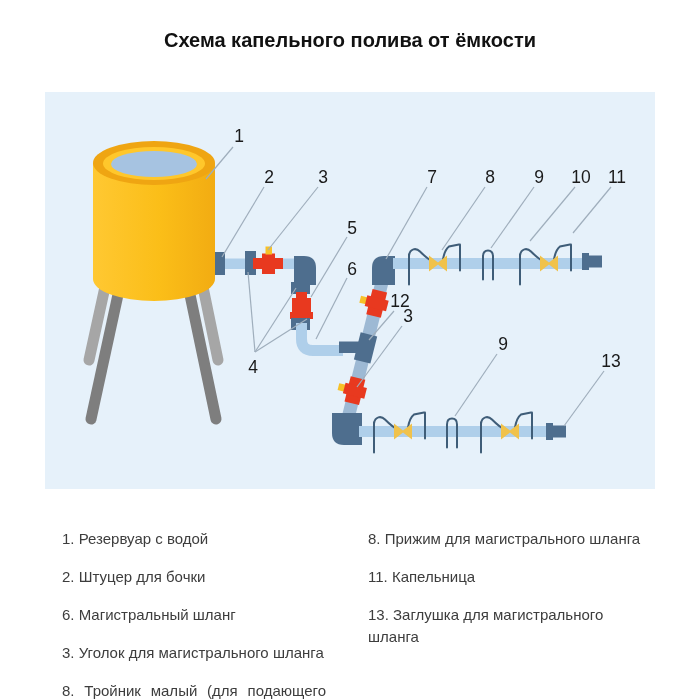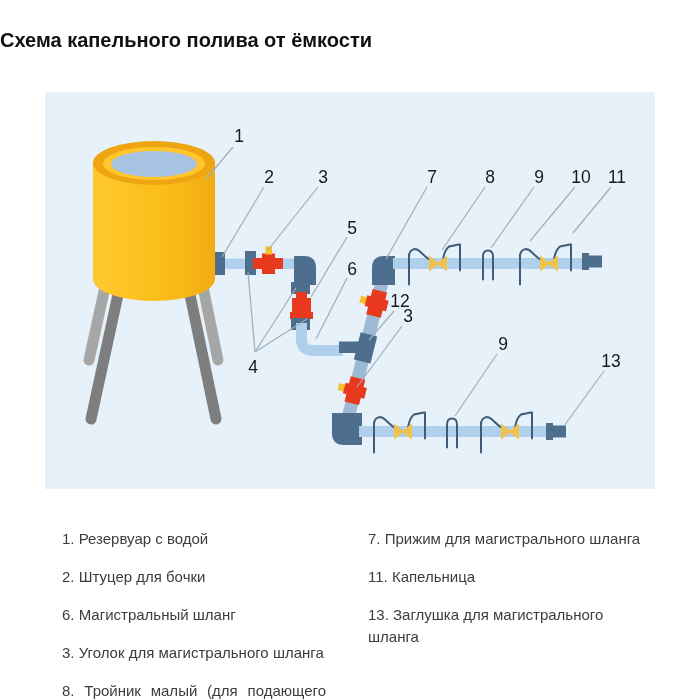--- a/index.html
+++ b/index.html
@@ -3,21 +3,21 @@
 <meta charset="utf-8">
 <style>
   html,body{margin:0;padding:0;background:#ffffff;}
   body{
     width:700px;height:700px;overflow:hidden;
     font-family:"Liberation Sans",sans-serif;
     -webkit-font-smoothing:antialiased;
   }
   .page-title{
     margin:28px 0 0 0;
-    text-align:left;
+    text-align:center;
     font-size:20px;line-height:24px;
     font-weight:bold;color:#111111;
   }
   .panel{
     width:610px;height:397px;
     margin:40px auto 0 auto;
     background:#E6F1FA;
   }
   .legend{
     display:flex;
@@ -188,17 +188,17 @@
 
 <div class="legend">
   <div class="legend-col-left">
     <p class="legend-item">1. Резервуар с водой</p>
     <p class="legend-item">2. Штуцер для бочки</p>
     <p class="legend-item">6. Магистральный шланг</p>
     <p class="legend-item">3. Уголок для магистрального шланга</p>
     <p class="legend-item justify">8. Тройник малый (для подающего шланга)</p>
   </div>
   <div class="legend-col-right">
-    <p class="legend-item">7. Прижим для магистрального шланга</p>
+    <p class="legend-item">8. Прижим для магистрального шланга</p>
     <p class="legend-item">11. Капельница</p>
     <p class="legend-item">13. Заглушка для магистрального шланга</p>
   </div>
 </div>
 
 </body></html>

